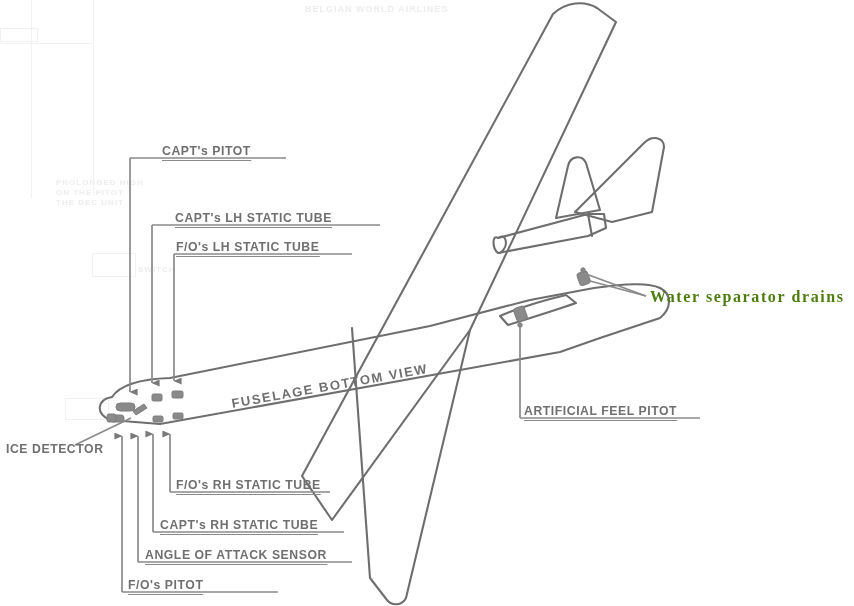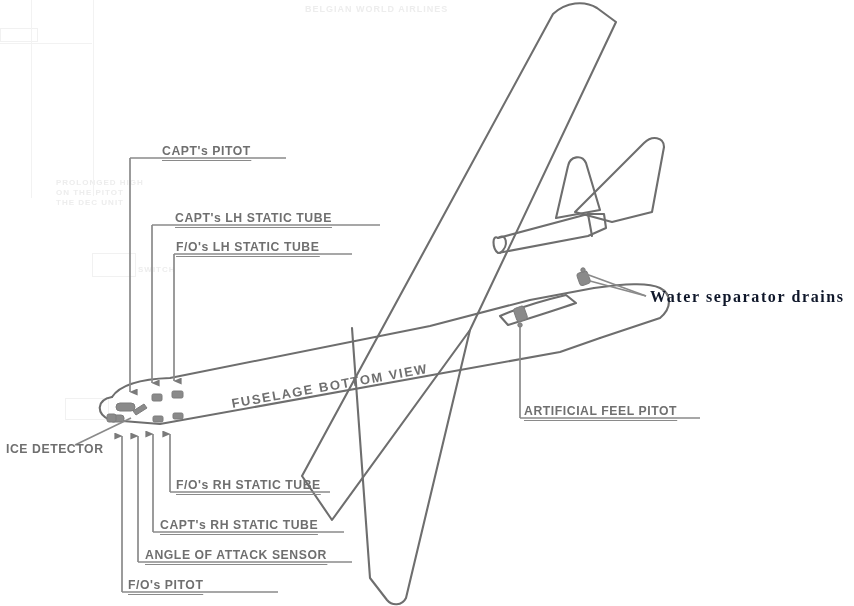--- a/index.html
+++ b/index.html
@@ -37,21 +37,21 @@
     transform: scaleX(0.94);
     transform-origin: left bottom;
   }
   
   .serif-note {
     position: absolute;
     font-family: "Liberation Serif", serif;
     font-weight: bold;
     font-size: 16px;
     letter-spacing: 1.6px;
-    color: #0f172a;
+    color: #4d7c0f;
     white-space: nowrap;
   }
   
   .fuselage-text {
     position: absolute;
     font-family: "Liberation Sans", sans-serif;
     font-weight: bold;
     font-size: 13px;
     letter-spacing: 1.6px;
     color: #6f6f6f;

